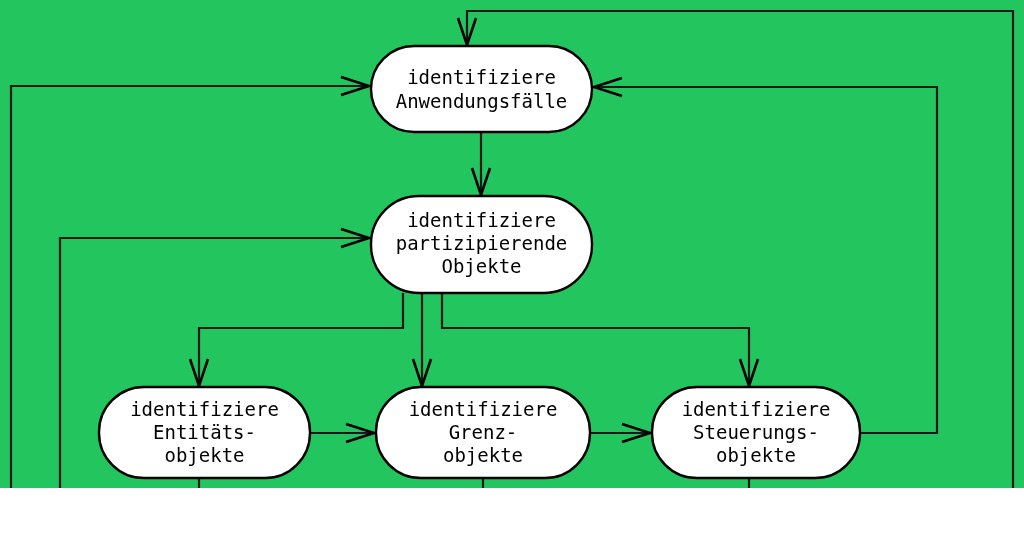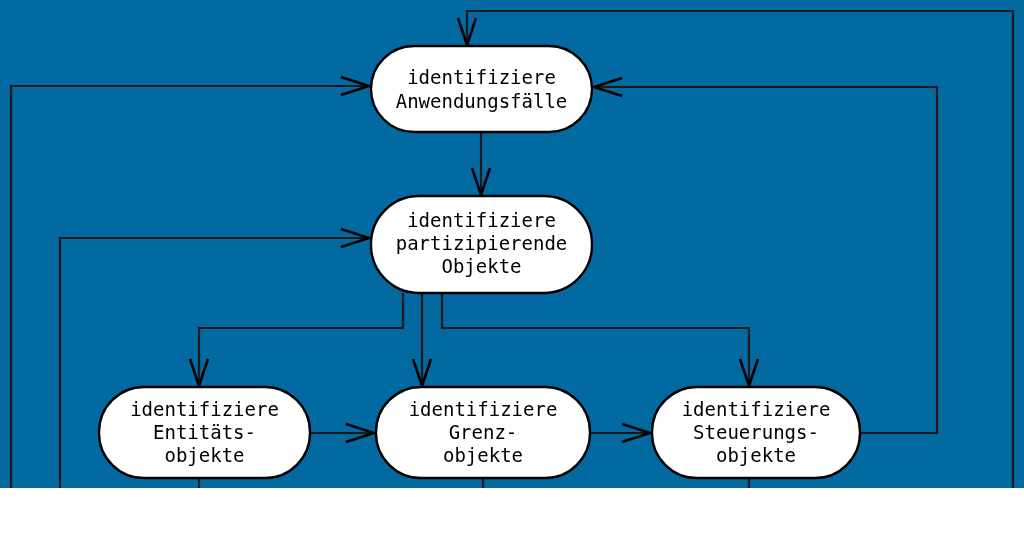--- a/index.html
+++ b/index.html
@@ -4,21 +4,21 @@
 <style>
   html, body {
     margin: 0;
     padding: 0;
     background: #ffffff;
   }
   #canvas-wrap {
     position: relative;
     width: 1024px;
     height: 488px;
-    background: #0369a1;
+    background: #22c55e;
     overflow: hidden;
     font-family: "DejaVu Sans Mono", monospace;
   }
   svg#flow {
     display: block;
     width: 1024px;
     height: 557px;
   }
   .node-shape {
     fill: #ffffff;

